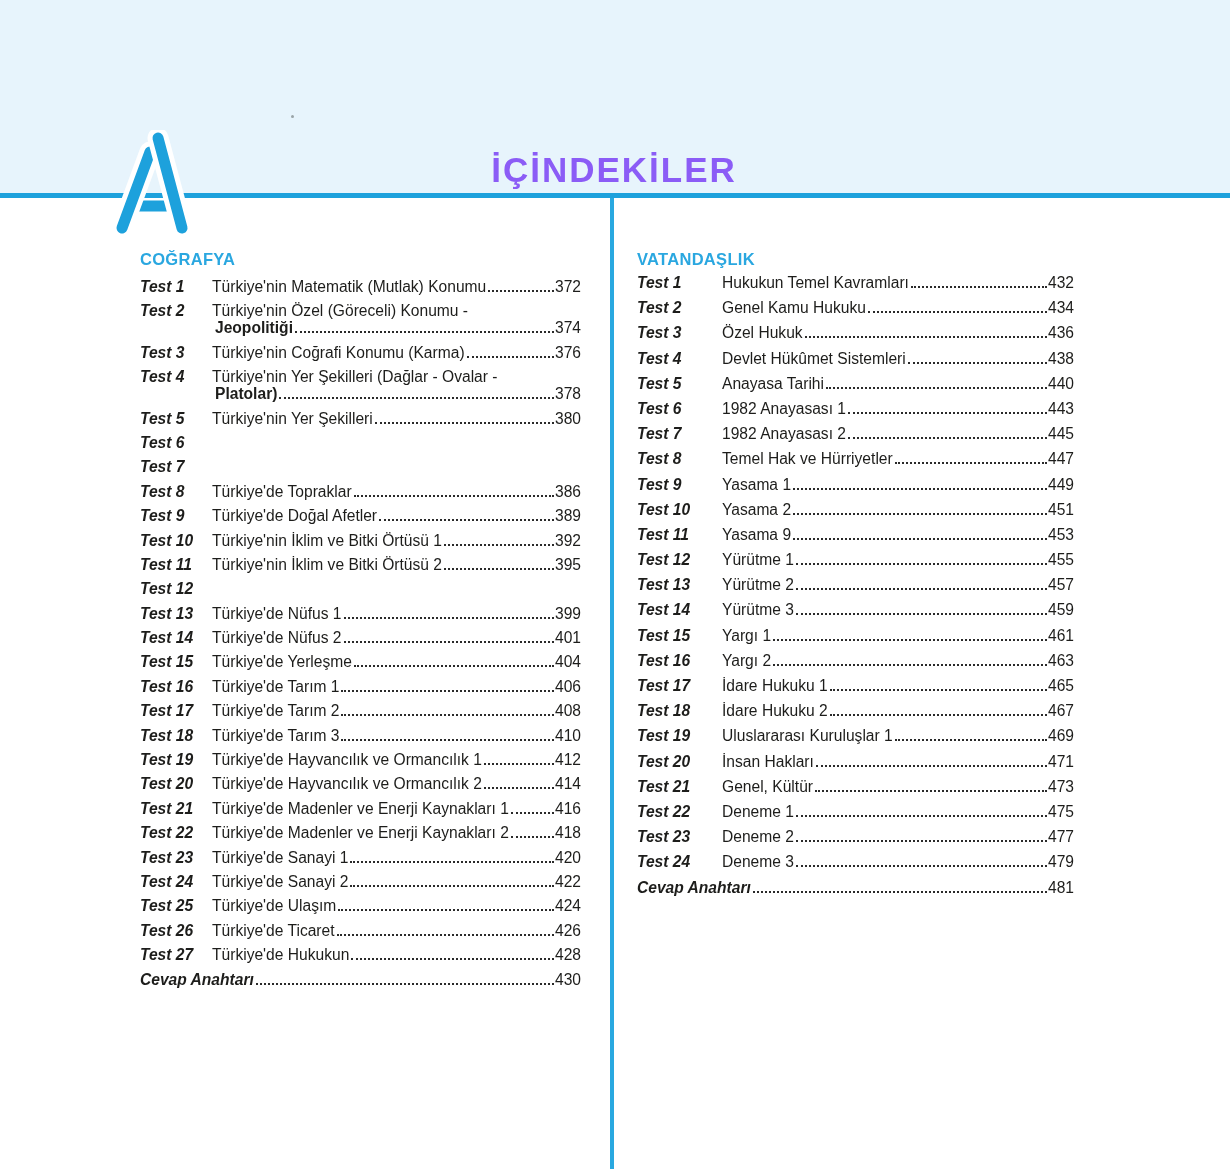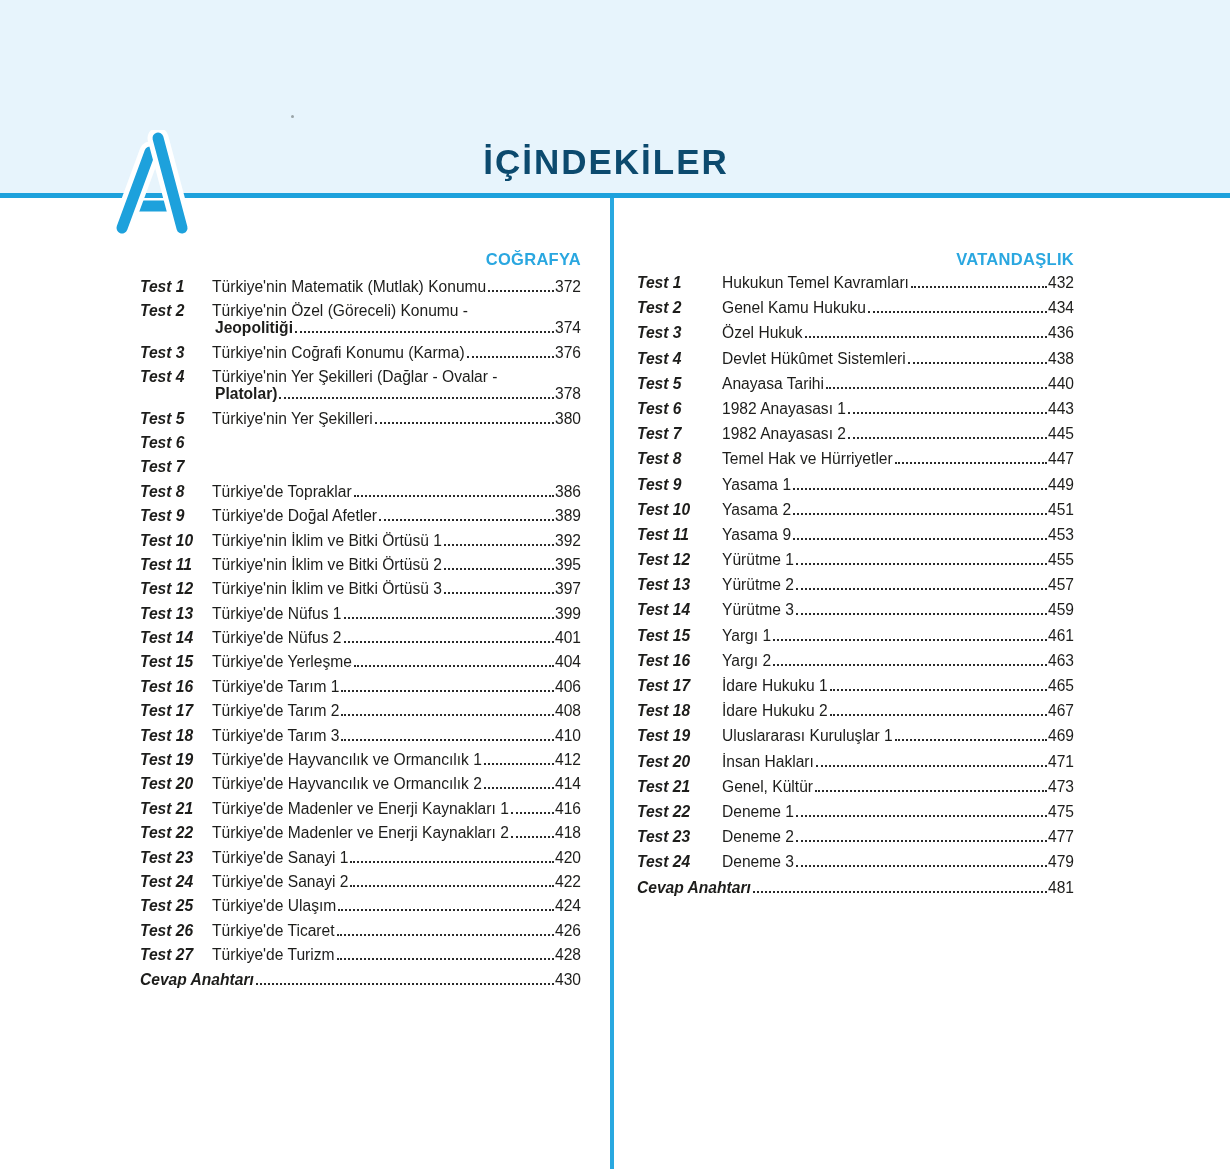--- a/index.html
+++ b/index.html
@@ -6,29 +6,29 @@
   body{
     width:1230px;height:1169px;position:relative;background:#ffffff;
     font-family:"Liberation Sans", sans-serif;color:#1d1d1b;overflow:hidden;
   }
   
   .band{position:absolute;left:0;top:0;width:1230px;height:193px;background:#e7f4fc;}
   .rule{position:absolute;left:0;top:193px;width:1230px;height:5px;background:#1da1dc;z-index:2;}
   .vdivider{position:absolute;left:610px;top:198px;width:4px;height:971px;background:#29a8e0;z-index:1;}
   .speck{position:absolute;left:291px;top:115px;width:3px;height:3px;border-radius:50%;background:#9aa4a8;}
   .page-title{
-    position:absolute;left:0;top:142px;width:1212px;text-align:center;margin:0;
-    font-size:35px;font-weight:bold;letter-spacing:2px;color:#0c4a6e;z-index:3;
+    position:absolute;left:0;top:142px;width:1212px;text-align:center;margin:8px;
+    font-size:35px;font-weight:bold;letter-spacing:2px;color:#8b5cf6;z-index:3;
   }
   .logo{position:absolute;left:108px;top:130px;width:90px;height:112px;z-index:5;}
   
   .section{position:absolute;z-index:3;}
   .sec-left{left:140px;top:250px;width:441px;}
   .sec-right{left:637px;top:250px;width:437px;}
-  .heading{margin:0;text-align:right;font-size:16.5px;font-weight:bold;color:#2aa7e0;letter-spacing:0.3px;}
+  .heading{margin:0;text-align:left;font-size:16.5px;font-weight:bold;color:#2aa7e0;letter-spacing:0.3px;}
   .sec-left .heading{margin-bottom:9px;}
   .sec-right .heading{margin-bottom:5px;}
   .row{display:flex;align-items:flex-start;font-size:15.6px;line-height:17px;margin-bottom:7.4px;}
   .sec-right .row{margin-bottom:8.2px;}
   .lbl{flex:0 0 72px;font-weight:bold;font-style:italic;white-space:nowrap;}
   .sec-right .lbl{flex-basis:85px;}
   .body{flex:1;display:flex;flex-direction:column;min-width:0;}
   .line{display:flex;width:100%;}
   .t{white-space:nowrap;}
   .t2{padding-left:3px;font-weight:bold;}
@@ -158,27 +158,20 @@
         <span class="body">
           <span class="line">
             <span class="t">Türkiye'nin İklim ve Bitki Örtüsü 2</span>
             <span class="leader"></span>
             <span class="pg">395</span>
           </span>
         </span>
       </div>
       <div class="row">
         <span class="lbl">Test 12</span>
-        <span class="body">
-          <span class="line">
-            <span class="t">Türkiye'nin İklim ve Bitki Örtüsü 3</span>
-            <span class="leader"></span>
-            <span class="pg">397</span>
-          </span>
-        </span>
       </div>
       <div class="row">
         <span class="lbl">Test 13</span>
         <span class="body">
           <span class="line">
             <span class="t">Türkiye'de Nüfus 1</span>
             <span class="leader"></span>
             <span class="pg">399</span>
           </span>
         </span>
@@ -310,21 +303,21 @@
             <span class="t">Türkiye'de Ticaret</span>
             <span class="leader"></span>
             <span class="pg">426</span>
           </span>
         </span>
       </div>
       <div class="row">
         <span class="lbl">Test 27</span>
         <span class="body">
           <span class="line">
-            <span class="t">Türkiye'de Turizm</span>
+            <span class="t">Türkiye'de Hukukun</span>
             <span class="leader"></span>
             <span class="pg">428</span>
           </span>
         </span>
       </div>
       <div class="row answer">
         <span class="line">
           <span class="ak">Cevap Anahtarı</span>
           <span class="leader"></span>
           <span class="pg">430</span>

